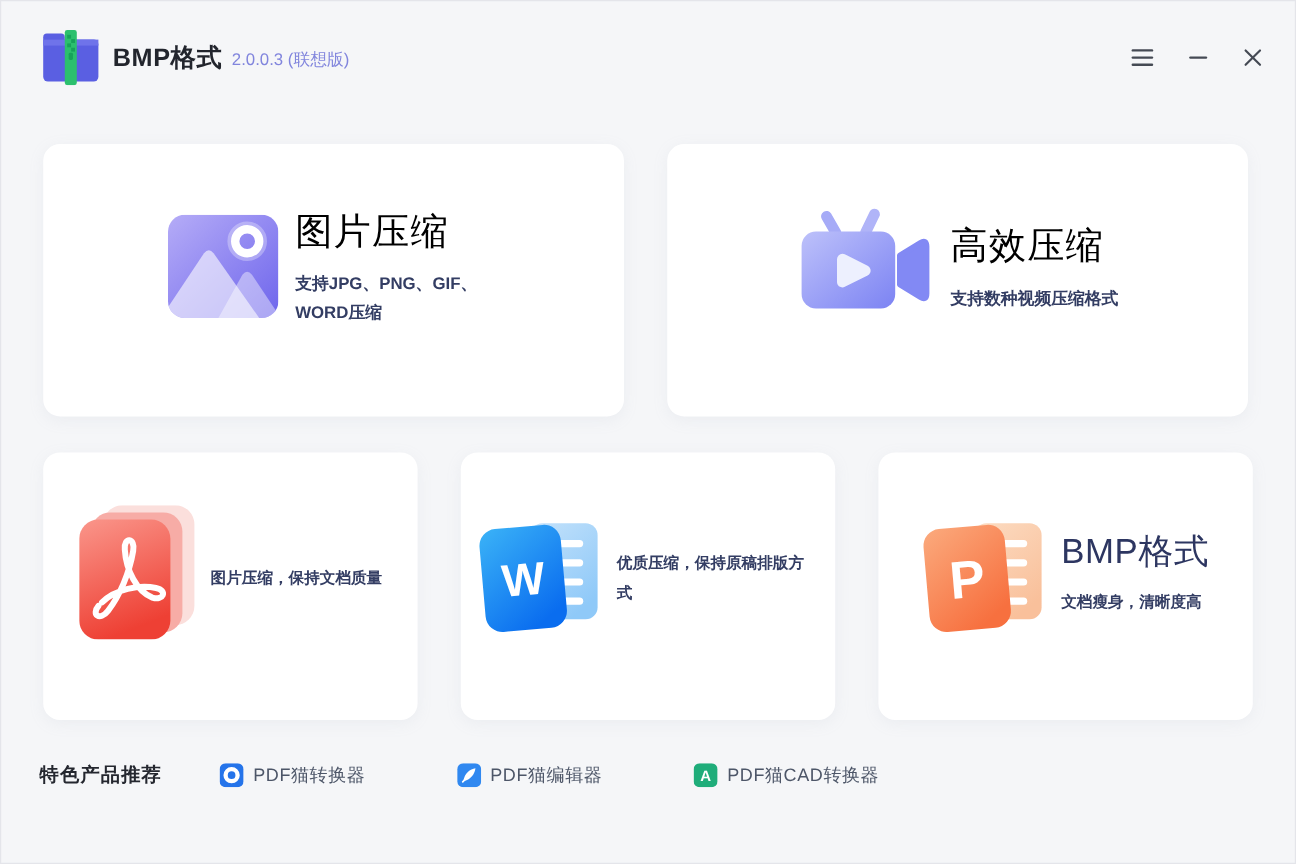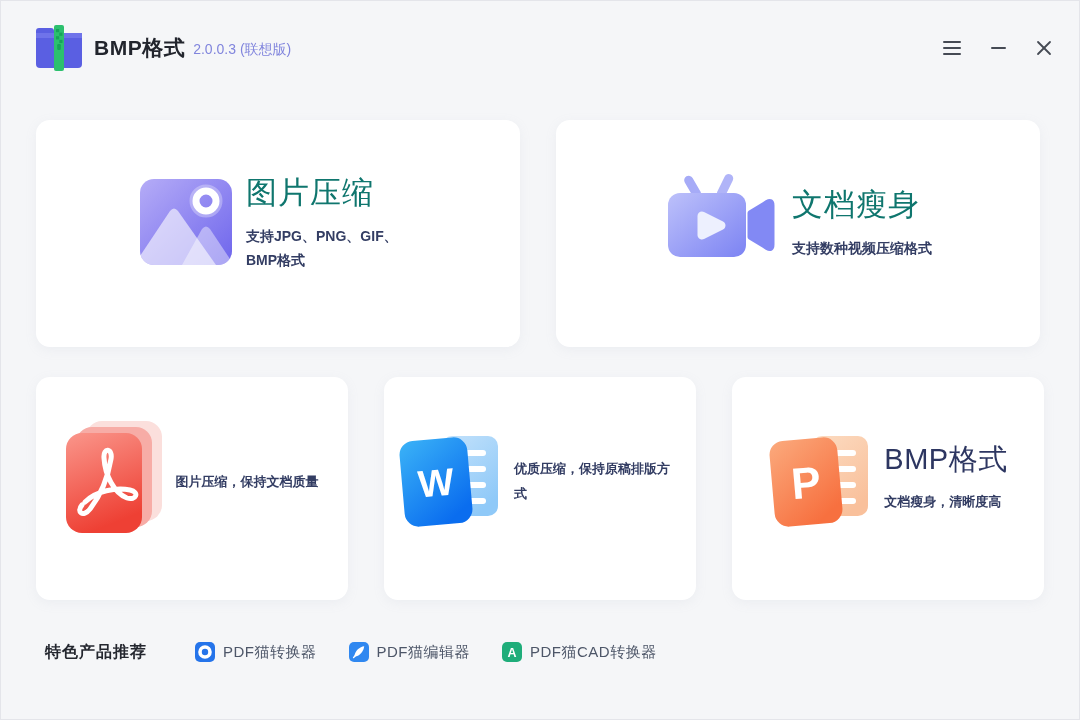--- a/index.html
+++ b/index.html
@@ -37,32 +37,32 @@
           display:flex; gap:36px; }
   .card { flex:1; background:#ffffff; border-radius:14px;
           display:flex; align-items:center; justify-content:center;
           box-shadow:0 3px 12px rgba(160,165,185,0.10); cursor:pointer; }
   .card-inner { display:flex; align-items:center; transform:translateY(-12px); }
   .row1 .card-inner { gap:14px; }
   .row2 .card-inner { gap:12px; }
 
   .icon-box { flex:none; display:flex; align-items:center; justify-content:center; }
 
-  .t1 { font-size:31px; color:#0f766e; letter-spacing:1px;font-family:Liberation Mono, monospace; }
+  .t1 { font-size:31px; color:#000000; letter-spacing:1px;font-family:Liberation Mono, monospace; }
   .t2 { font-size:29px; color:#2d3661; letter-spacing:0.5px; }
   .s1 { font-size:14px; font-weight:bold; color:#333d63; line-height:24px; margin-top:10px; }
   .s2 { font-size:13px; font-weight:bold; color:#333d63; line-height:25px; margin-top:9px; }
   .w-sub1 { width:170px; }
   .w-sub-word { width:168px; }
 
   
   .footer { position:absolute; left:33px; right:36px; top:636px; height:32px;
-            display:flex; align-items:center;margin-left:12px; }
+            display:flex; align-items:flex-start; }
   .footer-label { font-size:16px; font-weight:600; color:#24272f; letter-spacing:1px; }
-  .footer-links { display:flex; align-items:center; gap:32px; margin-left:48px; }
+  .footer-links { display:flex; align-items:center; gap:76px; margin-left:48px; }
   .flink { display:flex; align-items:center; gap:8px; cursor:pointer; }
   .flink .txt { font-size:15px; color:#4d5668; letter-spacing:0.5px; }
   .fi { width:20px; height:20px; flex:none; }
 </style>
 </head>
 <body>
 
 <div class="header">
   <div class="brand">
     <div class="logo-wrap">
@@ -121,21 +121,21 @@
           <g clip-path="url(#cImg)">
             <path d="M-6,86 L30,32 Q34,27 38,32 L76,86 Z" fill="rgba(255,255,255,0.60)"></path>
             <path d="M42,86 L62,50 Q66,45 70,50 L94,86 Z" fill="rgba(255,255,255,0.42)"></path>
             <circle cx="66" cy="22" r="14" fill="none" stroke="rgba(255,255,255,0.30)" stroke-width="5"></circle>
             <circle cx="66" cy="22" r="10" fill="none" stroke="#ffffff" stroke-width="7"></circle>
           </g>
         </svg>
       </div>
       <div>
         <div class="t1">图片压缩</div>
-        <div class="s1 w-sub1">支持JPG、PNG、GIF、BMP格式</div>
+        <div class="s1 w-sub1">支持JPG、PNG、GIF、WORD压缩</div>
       </div>
     </div>
   </div>
 
   <div class="card">
     <div class="card-inner">
       <div class="icon-box" style="width:114px;height:102px;">
         <svg width="114" height="102" viewBox="0 0 114 102">
           <defs>
             <linearGradient id="gVid" x1="0" y1="0" x2="1" y2="1">
@@ -144,21 +144,21 @@
             </linearGradient>
           </defs>
           <rect x="24" y="4" width="9" height="25" rx="4.5" fill="#a6abf7" transform="rotate(-30 28 16)"></rect>
           <rect x="57" y="2" width="9" height="26" rx="4.5" fill="#b0b4f8" transform="rotate(26 61 14)"></rect>
           <rect x="4" y="22" width="78" height="64" rx="12" fill="url(#gVid)"></rect>
           <path d="M38,45 L57,54.5 L38,64 Z" fill="#edf0fe" stroke="#edf0fe" stroke-width="9" stroke-linejoin="round"></path>
           <path d="M86,42 L103,31.5 Q108,28.5 108,34.5 L108,73.5 Q108,79.5 103,76.5 L86,66 Z" fill="#8289f4" stroke="#8289f4" stroke-width="5" stroke-linejoin="round"></path>
         </svg>
       </div>
       <div>
-        <div class="t1">文档瘦身</div>
+        <div class="t1">高效压缩</div>
         <div class="s1">支持数种视频压缩格式</div>
       </div>
     </div>
   </div>
 </div>
 
 <div class="row2">
 
   <div class="card">
     <div class="card-inner">

